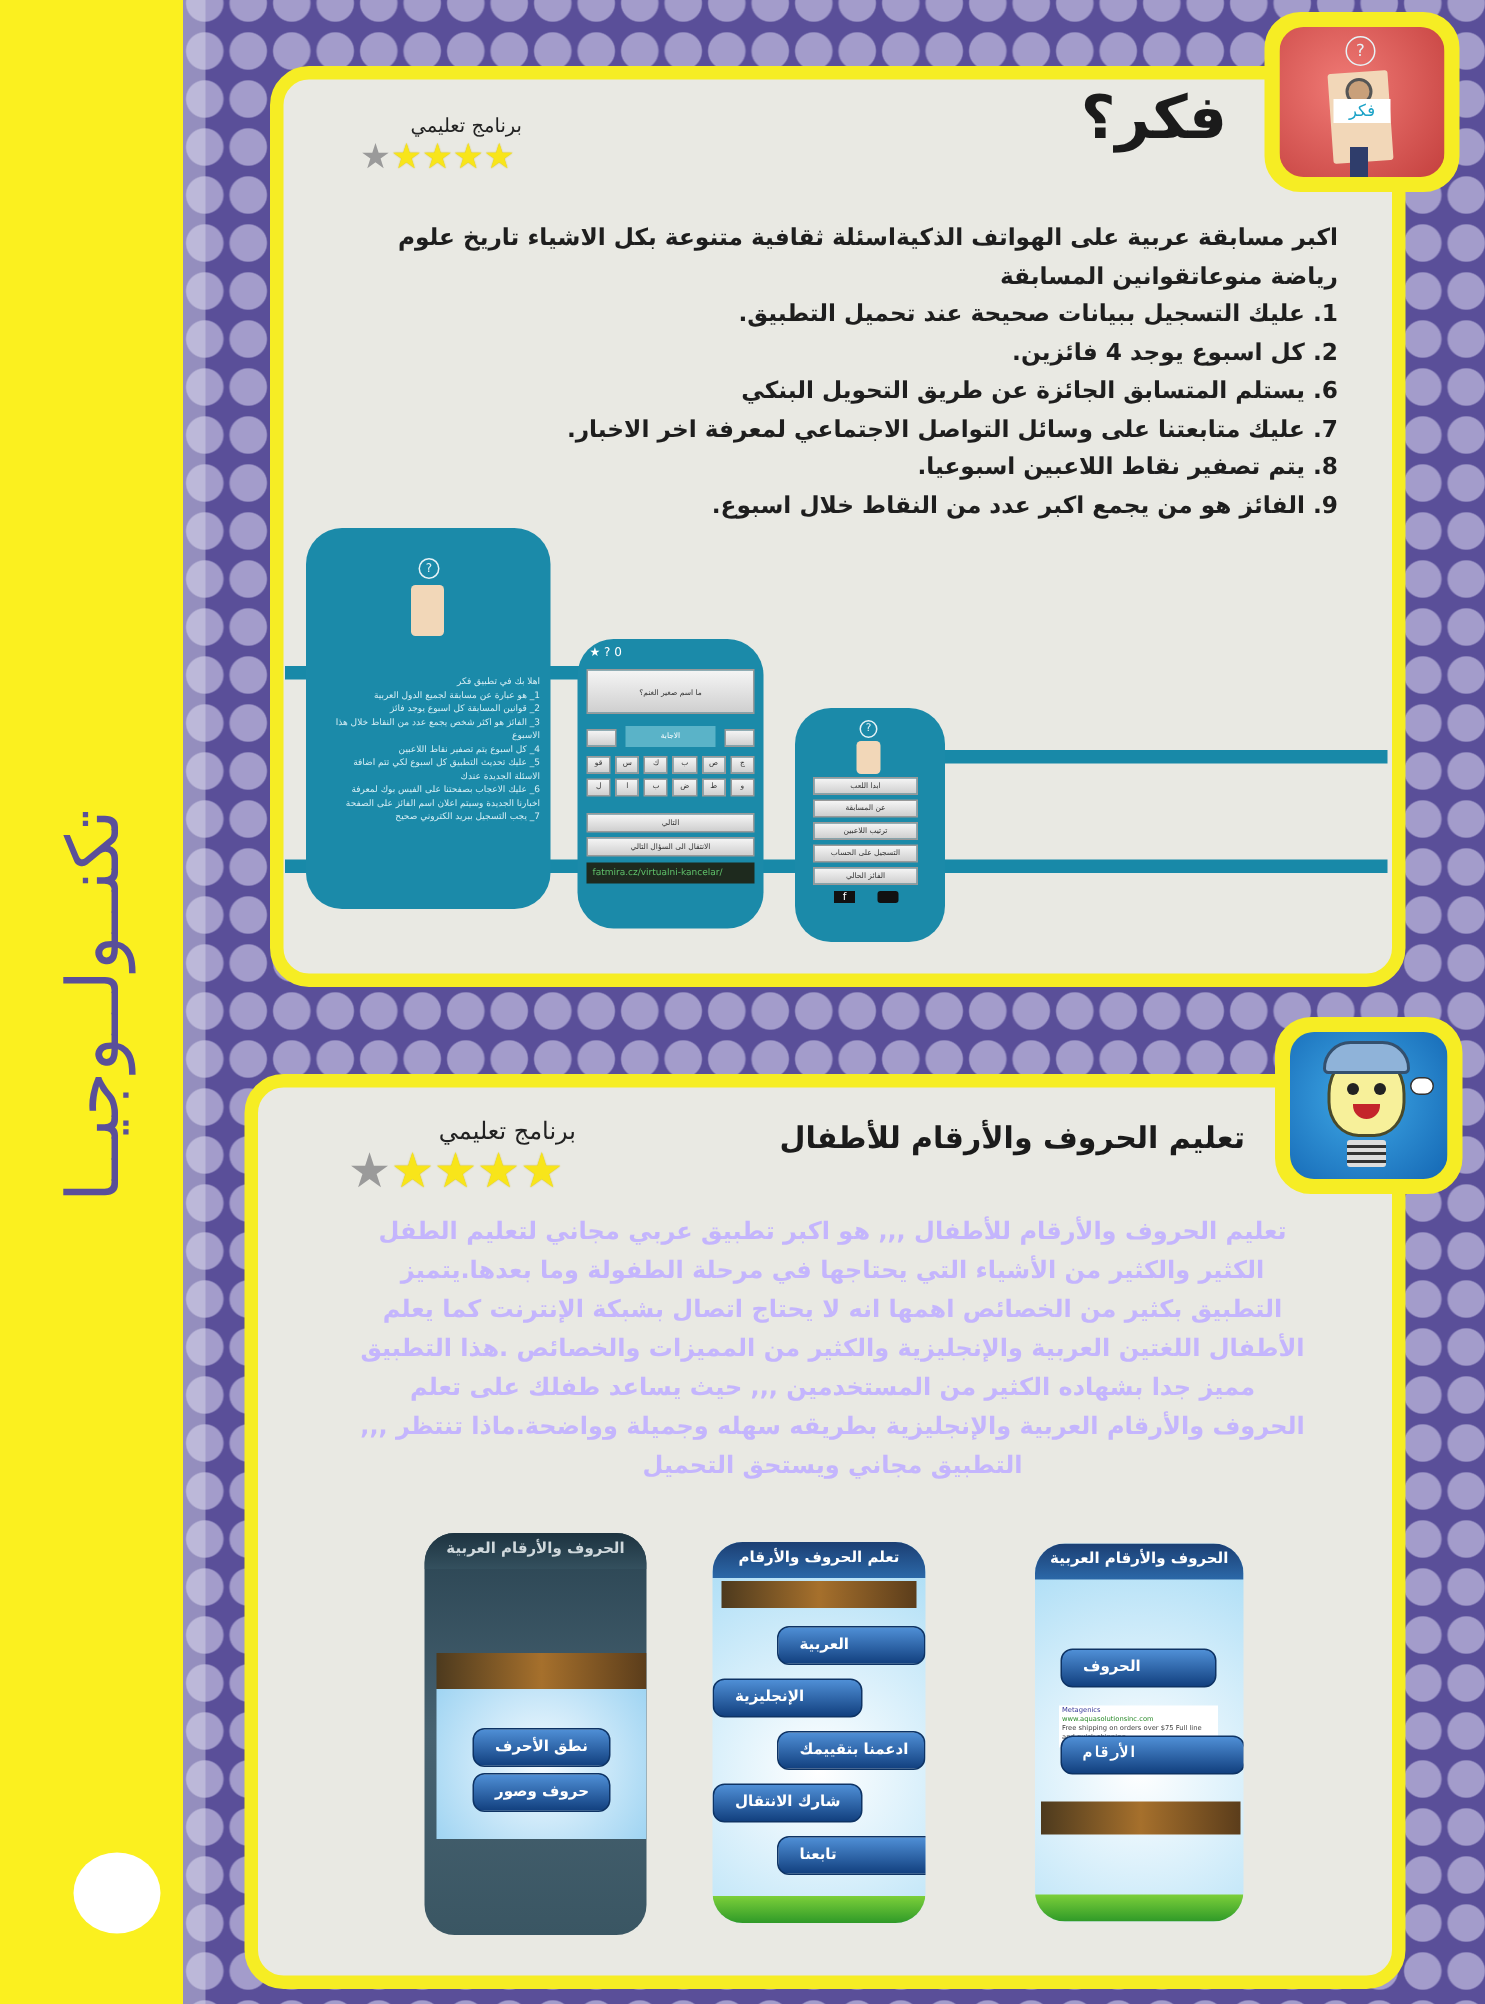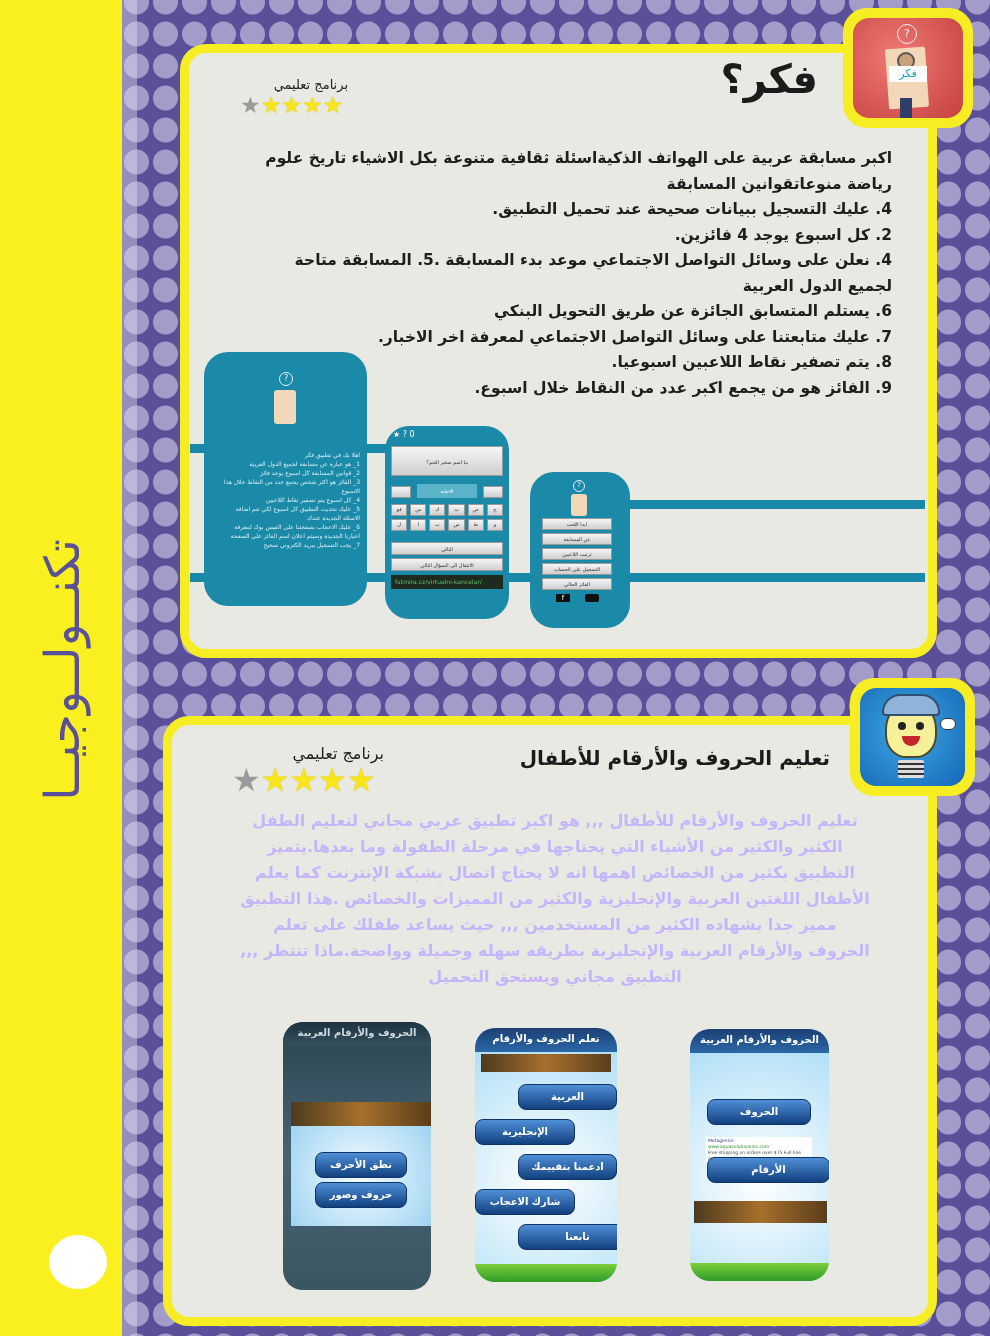--- a/index.html
+++ b/index.html
@@ -42,21 +42,21 @@
 
   .hline { position: absolute; background: #1889a8; height: 9px; }
   .phone { position: absolute; background: #1b8aa9; border-radius: 24px; overflow: hidden; }
   .phone-text { position: absolute; color: #d5eef5; font-size: 6px; line-height: 9px; direction: rtl; text-align: right; }
   .mini-btn { position: absolute; background: linear-gradient(#f5f5f5, #cfcfcf); border: 1px solid #999; font-size: 5px; color: #333; text-align: center; line-height: 8px; }
   .q-circle { position: absolute; border: 1.5px solid #e6f3f7; border-radius: 50%; color: #e6f3f7; font-size: 9px; text-align: center; }
   .fikr-fig { position: absolute; background: #f2d7b8; border-radius: 3px; }
 
   .kid-phone { position: absolute; border-radius: 20px; overflow: hidden; }
   .kp-title { position: absolute; top: 0; left: 0; right: 0; height: 24px; background: linear-gradient(#1c3f73, #2b68a8); color: #fff; font-size: 10px; font-weight: bold; text-align: center; line-height: 22px; direction: rtl; }
-  .kp-btn { position: absolute; height: 26px; border-radius: 8px; background: linear-gradient(#4f8fd6, #12407f); border: 1px solid #0e3364; color: #fff; font-size: 10px; font-weight: bold; text-align: center; line-height: 24px; direction: rtl; }
+  .kp-btn { position: absolute; height: 26px; border-radius: 8px; background: linear-gradient(#4f8fd6, #12407f); border: 1px solid #0e3364; color: #fff; font-size: 10px; font-weight: bold; text-align: left; line-height: 24px; direction: rtl; padding-left: 14px; }
   .kp-ad { position: absolute; background: linear-gradient(90deg, #4d3a1e, #a6702c, #5b3d1b); }
   .grass { position: absolute; left: 0; right: 0; bottom: 0; height: 18px; background: linear-gradient(#7ccf3a, #2f9a28); }
 </style>
 </head>
 <body>
 
 <div class="dot-bg"></div>
 <div class="dot-band"></div>
 <div class="yellow-strip"></div>
 <div class="side-title">
@@ -81,23 +81,22 @@
 <div class="stars" style="left:240px;top:94px;font-size:23px;">
   <span class="star empty">★</span>
   <span class="star">★</span>
   <span class="star">★</span>
   <span class="star">★</span>
   <span class="star">★</span>
 </div>
 
 <div class="desc1 rtl">
   <p>اكبر مسابقة عربية على الهواتف الذكيةاسئلة ثقافية متنوعة بكل الاشياء تاريخ علوم رياضة منوعاتقوانين المسابقة</p>
-  <p>4. عليك التسجيل ببيانات صحيحة عند تحميل التطبيق.</p>
+  <p>1. عليك التسجيل ببيانات صحيحة عند تحميل التطبيق.</p>
   <p>2. كل اسبوع يوجد 4 فائزين.</p>
-  <p>4. نعلن على وسائل التواصل الاجتماعي موعد بدء المسابقة .5. المسابقة متاحة لجميع الدول العربية</p>
   <p>6. يستلم المتسابق الجائزة عن طريق التحويل البنكي</p>
   <p>7. عليك متابعتنا على وسائل التواصل الاجتماعي لمعرفة اخر الاخبار.</p>
   <p>8. يتم تصفير نقاط اللاعبين اسبوعيا.</p>
   <p>9. الفائز هو من يجمع اكبر عدد من النقاط خلال اسبوع.</p>
 </div>
 
 <div class="hline" style="left:190px;top:444px;width:200px;"></div>
 <div class="hline" style="left:190px;top:573px;width:735px;"></div>
 <div class="hline" style="left:620px;top:500px;width:305px;"></div>
 
@@ -186,30 +185,30 @@
   <div class="kp-btn" style="left:32px;top:130px;width:92px;">نطق الأحرف</div>
   <div class="kp-btn" style="left:32px;top:160px;width:92px;">حروف وصور</div>
 </div>
 
 <div class="kid-phone" style="left:475px;top:1028px;width:142px;height:254px;background:radial-gradient(circle at 50% 60%,#ffffff,#a6dbf5);">
   <div class="kp-title">تعلم الحروف والأرقام</div>
   <div class="kp-ad" style="left:6px;top:26px;width:130px;height:18px;"></div>
   <div class="kp-btn" style="left:43px;top:56px;width:99px;">العربية</div>
   <div class="kp-btn" style="left:0px;top:91px;width:100px;">الإنجليزية</div>
   <div class="kp-btn" style="left:43px;top:126px;width:99px;">ادعمنا بتقييمك</div>
-  <div class="kp-btn" style="left:0px;top:161px;width:100px;">شارك الاعجاب</div>
+  <div class="kp-btn" style="left:0px;top:161px;width:100px;">شارك الانتقال</div>
   <div class="kp-btn" style="left:43px;top:196px;width:119px;">تابعنا</div>
   <div class="grass"></div>
 </div>
 
 <div class="kid-phone" style="left:690px;top:1029px;width:139px;height:252px;background:radial-gradient(circle at 50% 60%,#ffffff,#a6dbf5);">
   <div class="kp-title">الحروف والأرقام العربية</div>
   <div class="kp-btn" style="left:17px;top:70px;width:104px;">الحروف</div>
   <div style="position:absolute;left:16px;top:108px;width:106px;height:28px;background:#fff;font-size:4.5px;line-height:6px;color:#444;padding:1px 2px;">
     <div style="color:#3a3a9a;">Metagenics</div>
     <div style="color:#2a8a2a;">www.aquasolutionsinc.com</div>
     <div>Free shipping on orders over $75 Full line and quick shipping</div>
     <div style="text-align:right;">AdChoices</div>
   </div>
-  <div class="kp-btn" style="left:17px;top:128px;width:123px;">الأرقام</div>
+  <div class="kp-btn" style="left:17px;top:128px;width:123px;font-family:Liberation Mono, monospace;">الأرقام</div>
   <div class="kp-ad" style="left:4px;top:172px;width:133px;height:22px;"></div>
   <div class="grass"></div>
 </div>
 
 </body></html>

